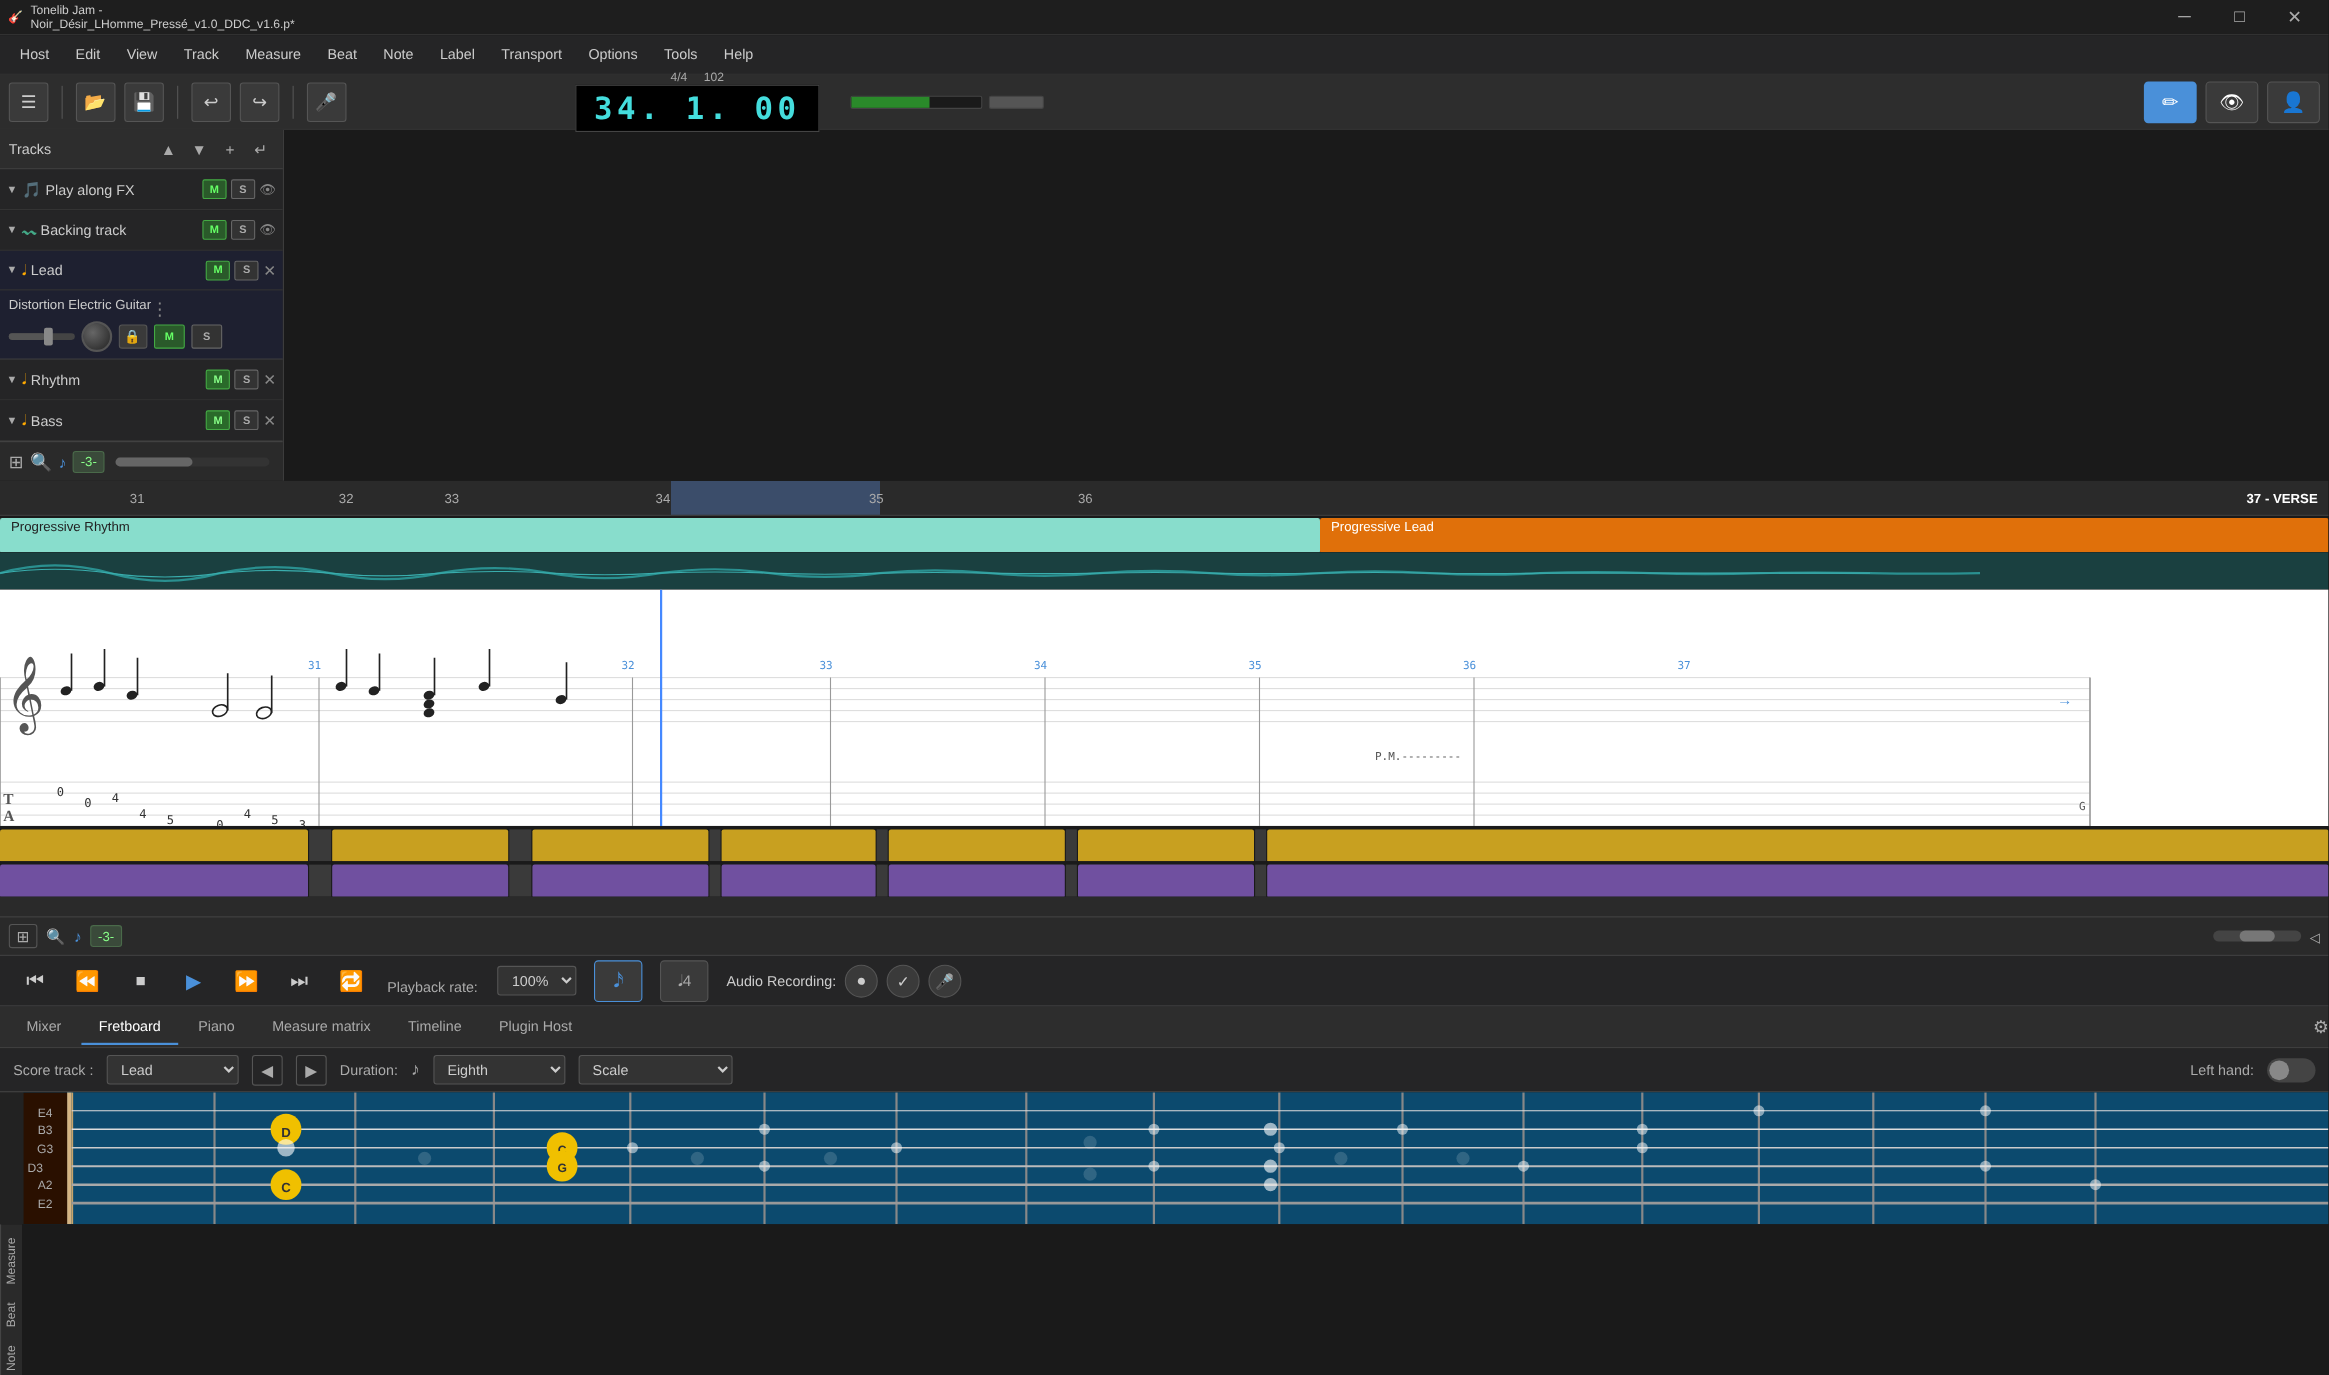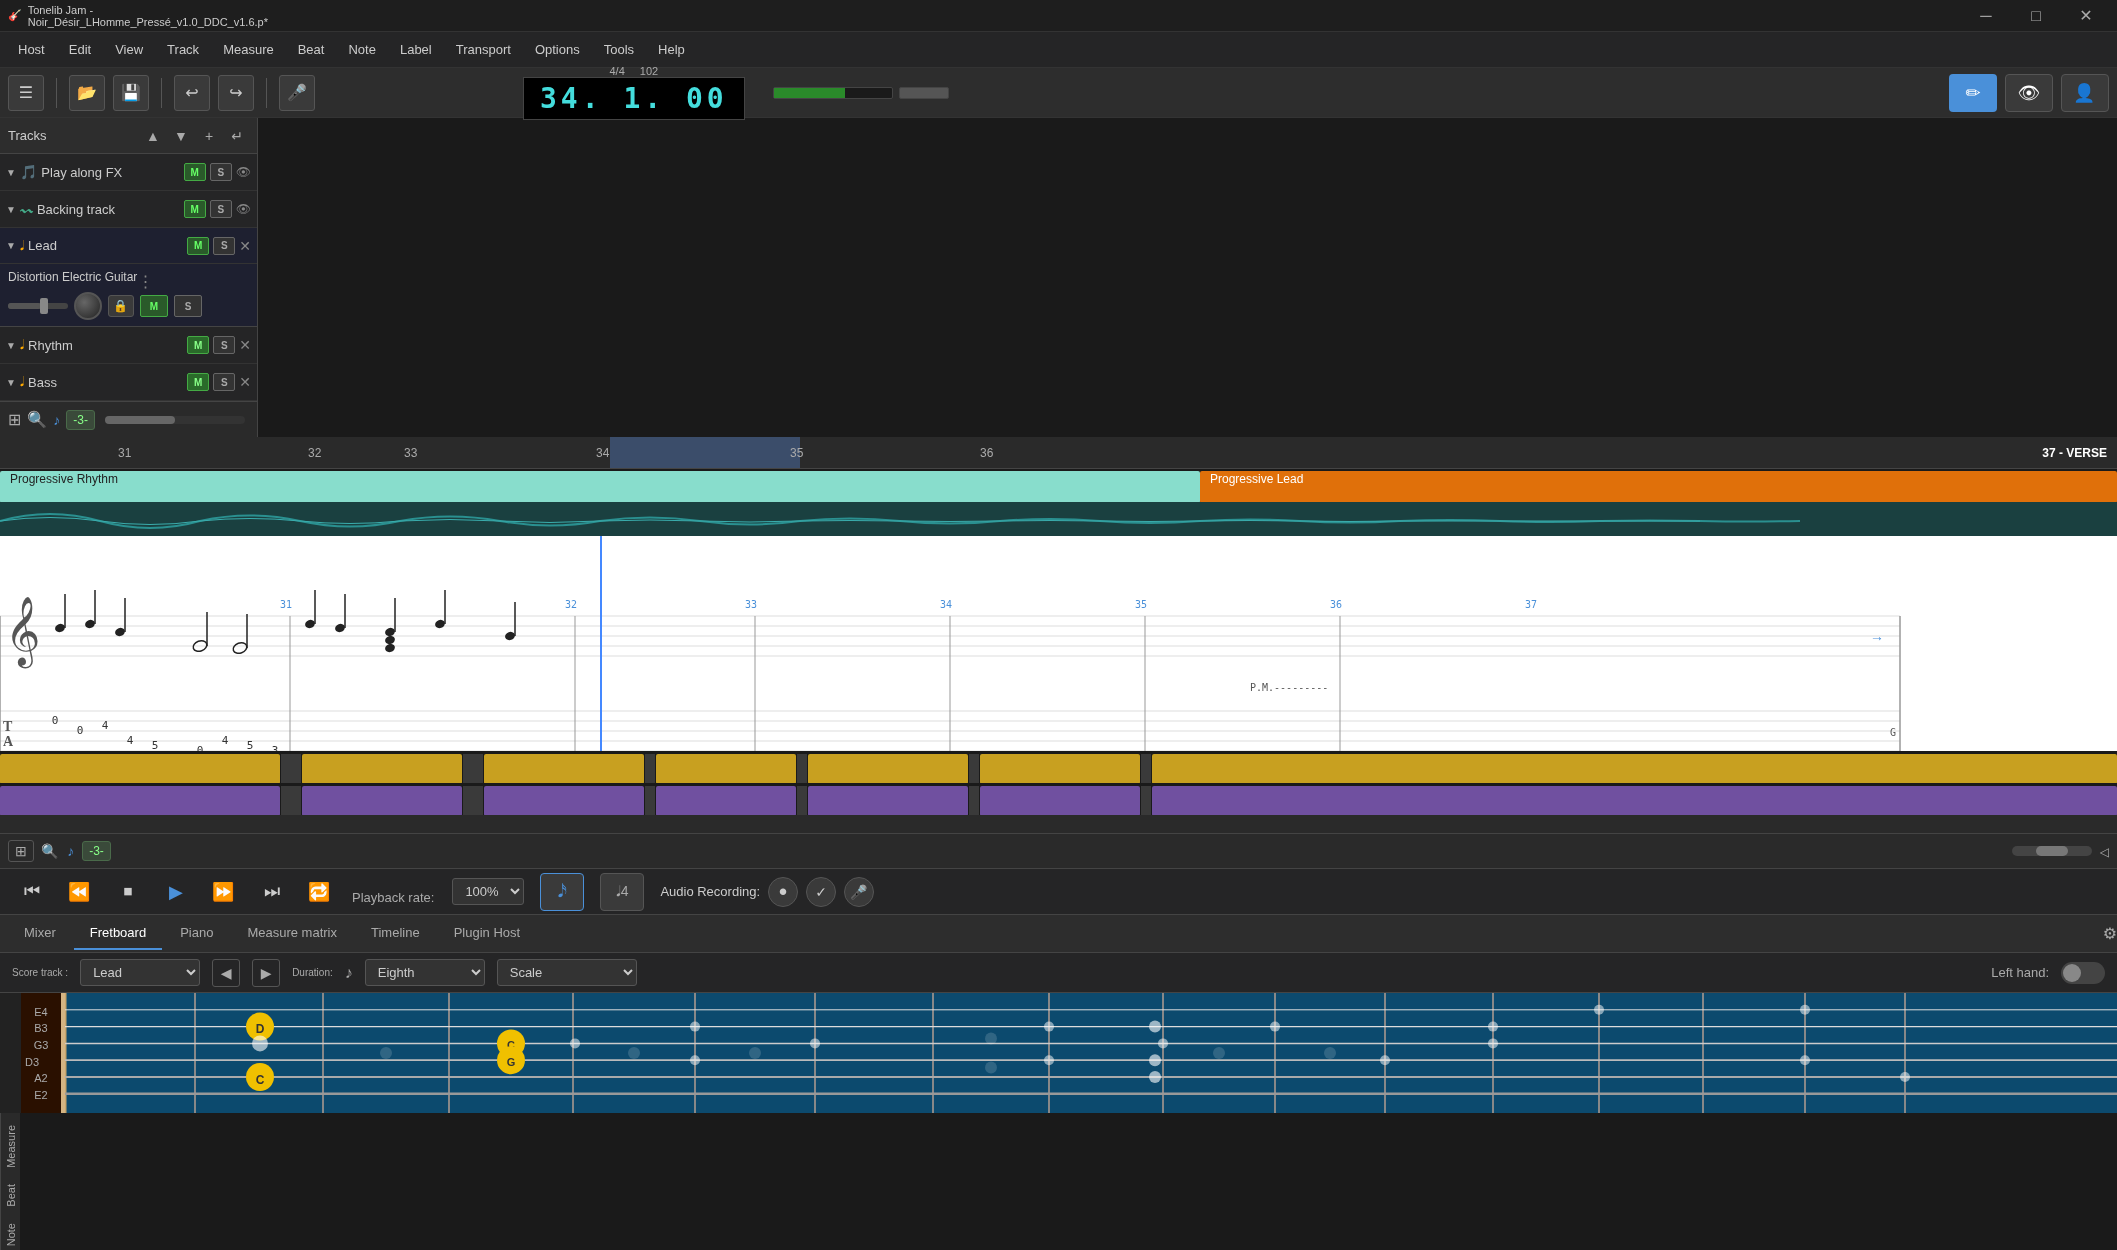--- a/index.html
+++ b/index.html
@@ -421,21 +421,21 @@
     
     #fretboard-controls {
       height: 40px;
       background: #252526;
       display: flex;
       align-items: center;
       padding: 0 12px;
       gap: 12px;
       border-bottom: 1px solid #444;
     }
-    .fret-label { font-size: 10px; color: #aaa; }
+    .fret-label { font-size: 13px; color: #aaa; }
     .fret-select {
       background: #333;
       border: 1px solid #555;
       color: #ccc;
       padding: 4px 8px;
       border-radius: 3px;
       font-size: 13px;
       min-width: 120px;
       cursor: pointer;
     }

